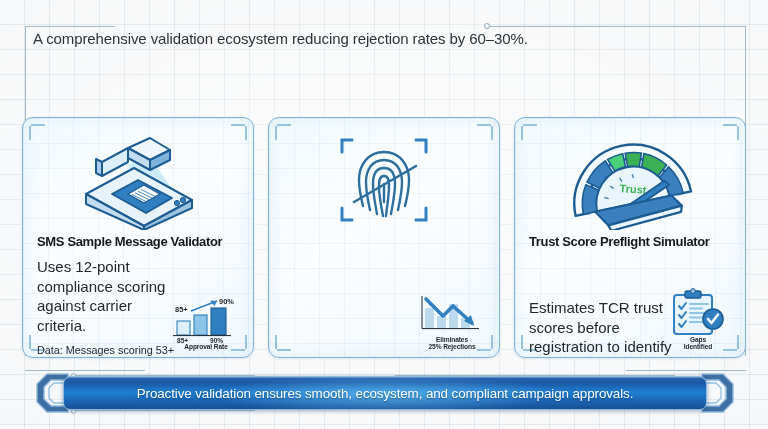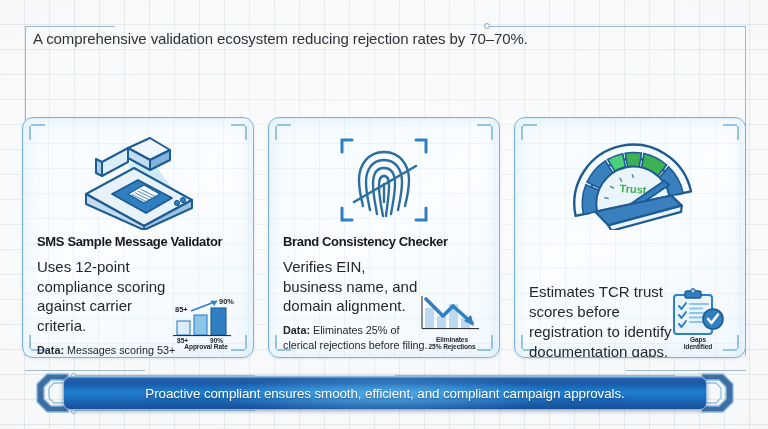--- a/index.html
+++ b/index.html
@@ -95,21 +95,21 @@
     margin-bottom:7px;
   }
   .card-desc {
     font-size:15px; color:#23282d; line-height:1.33;
     width:72%;
   }
   .card-data {
     font-size:10.8px; color:#23282d; line-height:1.33;
     width:72%; margin-top:7px;
   }
-  .card-data b { font-weight:700; }
+  .card-data b { font-weight:400; }
 
   
   .mini {
     position:absolute; right:8px; bottom:6px;
     width:78px; height:66px;
     display:flex; flex-direction:column; align-items:center; justify-content:flex-end;
   }
   .mini-cap {
     font-size:6.6px; font-weight:700; color:#1d2226;
     text-align:center; line-height:1.15; letter-spacing:-0.1px;
@@ -156,21 +156,21 @@
   <div class="fr-line" style="left:0; top:14px; width:1.4px; height:330px;"></div>
   <div class="fr-line" style="left:0; top:14px; width:90px; height:1.4px;"></div>
   <div class="fr-line" style="right:0; top:14px; width:1.4px; height:330px;"></div>
   <div class="fr-line" style="right:0; top:14px; width:260px; height:1.4px;"></div>
   <div class="fr-node" style="right:256px; top:11px;"></div>
   <div class="fr-line" style="left:0; bottom:0; width:120px; height:1.4px;"></div>
   <div class="fr-line" style="right:0; bottom:0; width:120px; height:1.4px;"></div>
 </div>
 
 <div id="header">
-  <div id="subtitle">A comprehensive validation ecosystem reducing rejection rates by 70–70%.</div>
+  <div id="subtitle">A comprehensive validation ecosystem reducing rejection rates by 60–30%.</div>
 </div>
 
 <div id="cards">
 
   <div class="card">
     <div class="brk tl">
         <i class="h"></i>
         <i class="v"></i>
       </div>
     <div class="brk tr">
@@ -277,27 +277,20 @@
           <path d="M56 40 C48 40 45 47 45 56 C45 66 47 74 49 86"></path>
           <path d="M56 40 C64 40 67 47 67 56 C67 66 65 74 63 86"></path>
           <path d="M56 48 C51 48 51 54 51 58 C51 68 53 78 55 88"></path>
           <path d="M56 48 C61 48 61 54 61 58 C61 68 59 78 58 88"></path>
           <path d="M56 56 L56 74"></path>
         </g>
         <line x1="26" y1="74" x2="88" y2="38" stroke="#2d6f9e" stroke-width="2.6" stroke-linecap="round"></line>
       </svg>
     </div>
 
-    <div class="card-body">
-      <div class="card-title">Brand Consistency Checker</div>
-      <div class="card-desc">Verifies EIN, business name, and domain alignment.</div>
-      <div class="card-data">
-        <b>Data:</b><span> Eliminates 25% of clerical rejections before filing.</span>
-      </div>
-    </div>
 
     <div class="mini">
       <svg width="74" height="46" viewBox="0 0 74 46">
         <rect x="10" y="18" width="9" height="20" fill="#bdd9ee"></rect>
         <rect x="22" y="26" width="9" height="12" fill="#bdd9ee"></rect>
         <rect x="34" y="14" width="9" height="24" fill="#bdd9ee"></rect>
         <rect x="46" y="28" width="9" height="10" fill="#bdd9ee"></rect>
         <line x1="7" y1="38.6" x2="64" y2="38.6" stroke="#1d2226" stroke-width="1"></line>
         <line x1="7" y1="38.6" x2="7" y2="6" stroke="#1d2226" stroke-width="1"></line>
         <path d="M11 9 L28 26 L38 16 L57 33" stroke="#2f7fc1" stroke-width="3.6" fill="none" stroke-linejoin="round" stroke-linecap="round"></path>
@@ -354,20 +347,21 @@
           <path d="M60 78 L108 58 L112 63 L63 83 Z" fill="#2f7fc1" stroke="#1d5c93" stroke-width="1.8" stroke-linejoin="round"></path>
           <ellipse cx="62" cy="80" rx="8" ry="5.5" fill="#3cb054" stroke="#1d5c93" stroke-width="1.8"></ellipse>
 
           <path d="M34 74 L112 74 L120 86 L44 90 Z" fill="#3a7fbe" stroke="#1d5c93" stroke-width="2.2" stroke-linejoin="round"></path>
           <path d="M44 90 L120 86 L118 92 L46 96 Z" fill="#e9f4fc" stroke="#1d5c93" stroke-width="2.2" stroke-linejoin="round"></path>
         </g>
       </svg>
     </div>
 
     <div class="card-body">
+      <div class="card-title">Trust Score Preflight Simulator</div>
       <div class="card-desc" style="width:74%;margin-top:48px;">Estimates TCR trust scores before registration to identify documentation gaps.</div>
     </div>
 
     <div class="mini">
       <svg width="68" height="48" viewBox="0 0 68 48">
         <rect x="10" y="7" width="38" height="39" rx="3" fill="#e9f4fc" stroke="#2f7fc1" stroke-width="2"></rect>
         <rect x="21" y="3" width="16" height="7" rx="2" fill="#2f7fc1" stroke="#1d5c93" stroke-width="1.4"></rect>
         <circle cx="29" cy="3" r="2.4" fill="#9cc4e2" stroke="#1d5c93" stroke-width="1"></circle>
         <g stroke="#2f7fc1" stroke-width="2" fill="none" stroke-linecap="round" stroke-linejoin="round">
           <path d="M15 18 L17.5 21 L22 15"></path>
@@ -413,15 +407,15 @@
     </svg>
   </div>
   <div class="bn-cap r">
     <svg width="34" height="42" viewBox="0 0 34 42">
       <path d="M1 2 L22 2 L32 12 L32 30 L22 40 L1 40 L1 34 L18 34 L25 27 L25 15 L18 8 L1 8 Z" fill="#3d6ea4" stroke="#8fb9dc" stroke-width="1.4" stroke-linejoin="round"></path>
       <path d="M4 11 L15 11 L20 16 L20 26 L15 31 L4 31" fill="none" stroke="#8fc0e2" stroke-width="1.3"></path>
     </svg>
   </div>
 
   <div class="bn-plate">
-    <span id="banner-text">Proactive compliant ensures smooth, efficient, and compliant campaign approvals.</span>
+    <span id="banner-text">Proactive validation ensures smooth, ecosystem, and compliant campaign approvals.</span>
   </div>
 </div>
 
 </body></html>

